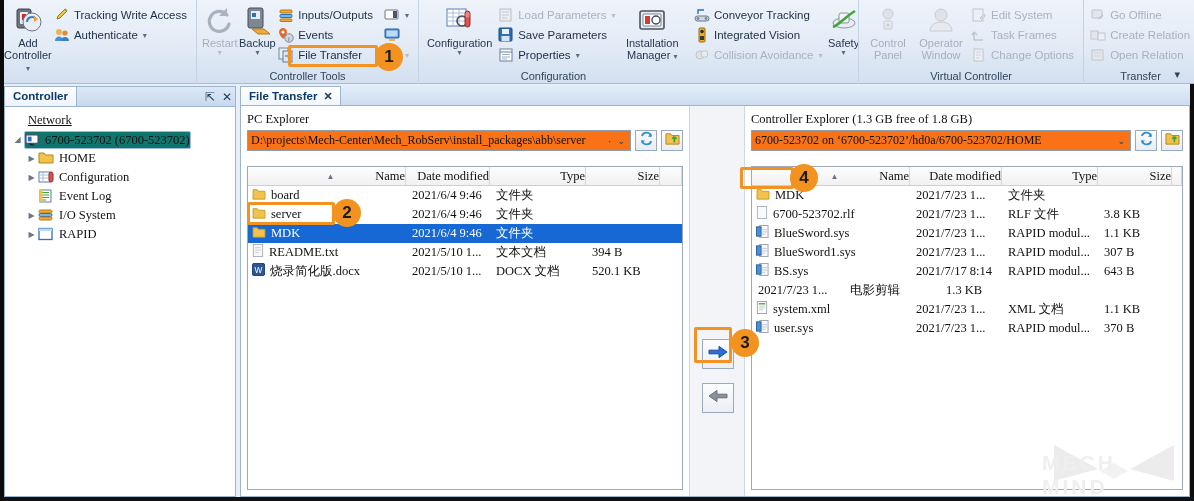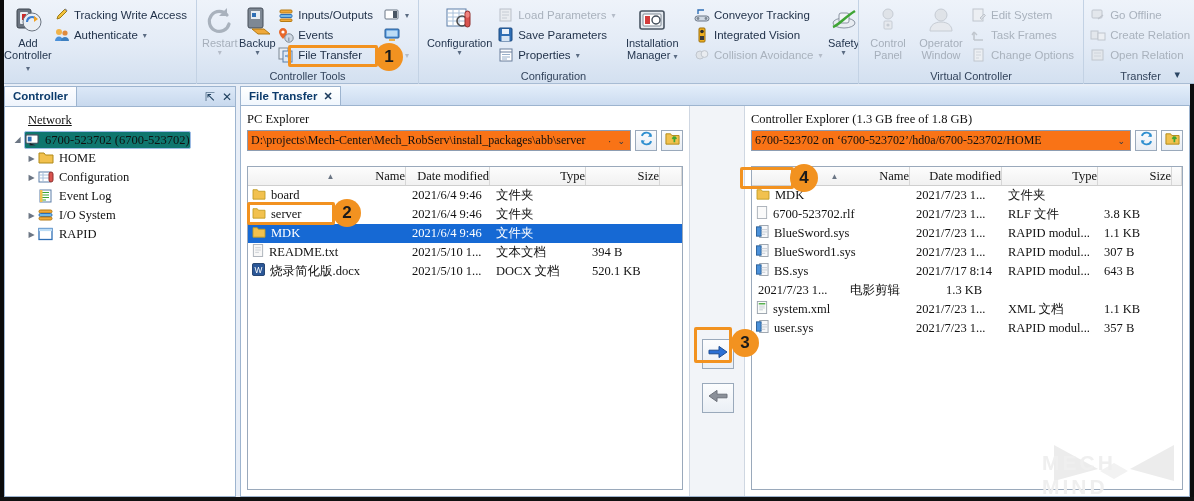--- a/index.html
+++ b/index.html
@@ -952,21 +952,21 @@
               <div class="gcell c0" style="width:158px">
                 <span class="ico"><svg width="13" height="13" viewBox="0 0 14 14">
                       <rect x="4" y="0.5" width="9" height="13" fill="#f7f8fa" stroke="#9aa3ad"></rect>
                       <rect x="0.5" y="2" width="5" height="10" fill="#4a90d9" stroke="#2a5f97"></rect>
                       <path d="M6 5h6M6 7.5h6M6 10h4" stroke="#c2c9d2"></path>
                     </svg></span>
                 <span>user.sys</span>
               </div>
               <div class="gcell" style="width:92px">2021/7/23 1...</div>
               <div class="gcell" style="width:96px">RAPID modul...</div>
-              <div class="gcell" style="width:74px">357 B</div>
+              <div class="gcell" style="width:74px">370 B</div>
             </div>
           </div>
         </div>
       </div>
     </div>
 
     <div class="wm">
       <svg width="152" height="44" viewBox="0 0 152 44">
         <path d="M16 4 L60 28 L16 40 Z" fill="#ececec"></path>
         <path d="M136 4 L92 28 L136 40 Z" fill="#ececec"></path>

